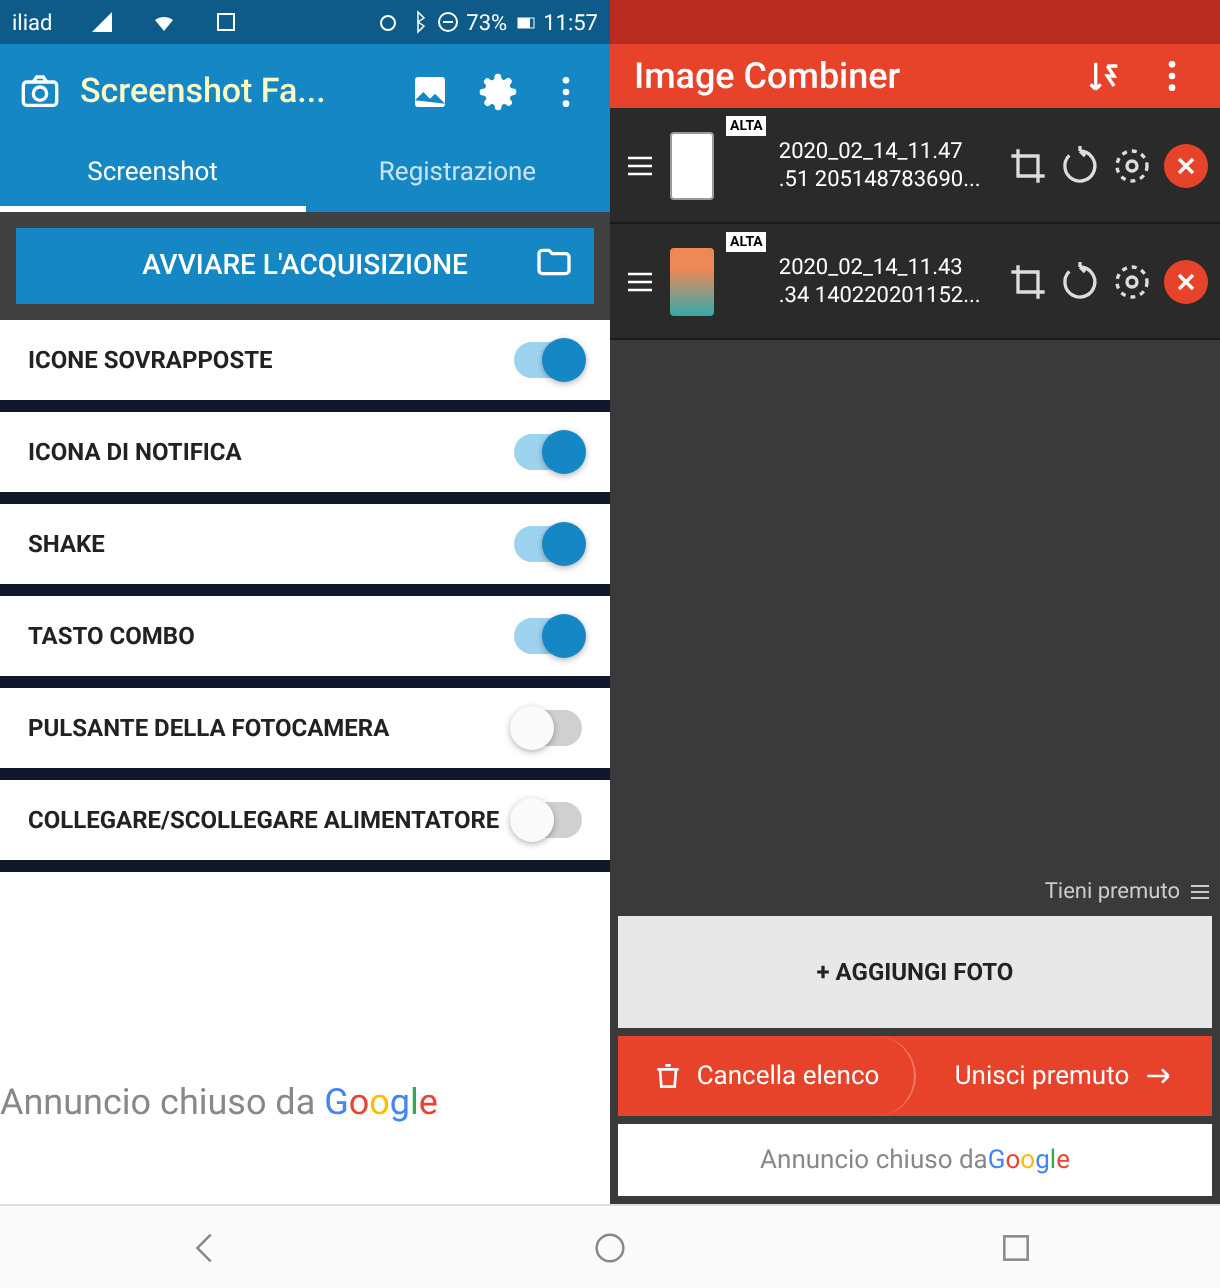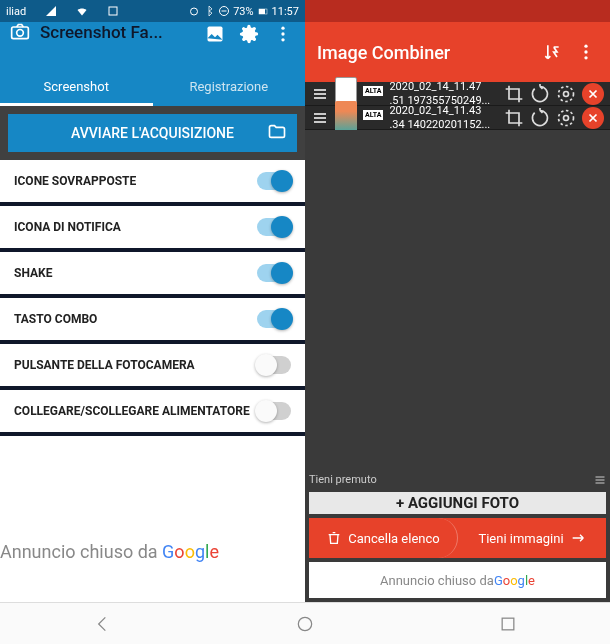--- a/index.html
+++ b/index.html
@@ -10,74 +10,74 @@
 .screen-right { background: #3a3a3a; }
 
 
 .status-bar { height: 22px; background: #0e5b8a; color: #fff; display: flex; align-items: center; justify-content: space-between; padding: 0 6px; font-size: 11px; }
 .status-bar.red { background: #b82c1f; }
 .status-left { display: flex; align-items: center; gap: 19px; }
 .status-right { display: flex; align-items: center; gap: 3px; }
 .sb-icon { width: 12px; height: 12px; fill: #fff; }
 
 
-.app-header-left { background: #1687c5; color: #0f172a; height: 48px; display: flex; padding: 0 10px; gap: 10px; }
+.app-header-left { background: #1687c5; color: #fef9c3; height: 48px; display: flex; align-items: center; padding: 0 10px; gap: 10px; }
 .app-title { font-size: 17px; font-weight: 500; flex: 1; white-space: nowrap; overflow: hidden; text-overflow: ellipsis; }
 .hdr-icon { width: 20px; height: 20px; fill: #fff; flex-shrink: 0; }
 .hdr-icon-box { width: 24px; height: 24px; display: flex; align-items: center; justify-content: center; flex-shrink: 0; }
 
 
 .tabs { background: #1687c5; display: flex; height: 36px; }
 .tab { flex: 1; display: flex; align-items: center; justify-content: center; color: #cce4f0; font-size: 13px; border-bottom: 3px solid transparent; }
 .tab.active { color: #fff; border-bottom-color: #fff; }
 
 
 .acquire-row { padding: 8px; background: #404040; }
 .acquire-btn { background: #1687c5; color: #fff; height: 38px; display: flex; align-items: center; justify-content: center; font-size: 14px; font-weight: 500; position: relative; }
 .folder-icon-box { position: absolute; right: 10px; top: 50%; transform: translateY(-50%); }
 
 
 .settings-list { flex: 1; background: #fff; overflow-y: auto; }
-.setting-row { height: 46px; display: flex; align-items: center; justify-content: space-between; padding: 0 14px; border-bottom: 4px solid #0f172a; }
+.setting-row { height: 46px; display: flex; align-items: center; justify-content: space-between; padding: 0 14px; border-bottom: 6px solid #0f172a; }
 .setting-label { font-size: 12px; font-weight: 700; color: #222; }
 .toggle { width: 34px; height: 18px; border-radius: 10px; position: relative; }
 .toggle.on { background: #9ed3ef; }
 .toggle.on::after { content: ""; position: absolute; right: -2px; top: -2px; width: 22px; height: 22px; border-radius: 50%; background: #1687c5; box-shadow: 0 1px 3px rgba(0,0,0,.3); }
 .toggle.off { background: #d0d0d0; }
 .toggle.off::after { content: ""; position: absolute; left: -2px; top: -2px; width: 22px; height: 22px; border-radius: 50%; background: #fafafa; box-shadow: 0 1px 3px rgba(0,0,0,.3); }
 
 
 .ad-left { text-align: left; color: #888; font-size: 18px; padding: 14px 0 40px; }
 .google-text span:nth-child(1){color:#4285F4}.google-text span:nth-child(2){color:#EA4335}.google-text span:nth-child(3){color:#FBBC05}.google-text span:nth-child(4){color:#4285F4}.google-text span:nth-child(5){color:#34A853}.google-text span:nth-child(6){color:#EA4335}
 
 
-.app-header-right { background: #e7422a; color: #fff; height: 60px; display: flex; align-items: center; padding: 0 12px; gap: 10px; }
+.app-header-right { background: #e7422a; color: #fff; height: 32px; display: flex; align-items: center; padding: 0 12px; gap: 10px; }
 .app-title-right { font-size: 18px; font-weight: 500; flex: 1; }
 
 
 .img-list { background: #2a2a2a; }
-.img-row { height: 24px; display: flex; align-items: center; padding: 0 6px; gap: 6px; border-bottom: 1px solid #1a1a1a; }
+.img-row { height: 58px; display: flex; align-items: center; padding: 0 6px; gap: 6px; border-bottom: 1px solid #1a1a1a; }
 .drag-handle { width: 18px; color: #fff; display:flex; align-items:center; justify-content:center; }
 .thumb { width: 22px; height: 34px; background: #dd5533; border-radius: 2px; flex-shrink:0; }
 .thumb.t1 { background: linear-gradient(#fff 40%, #fff 100%); border:1px solid #999; }
 .thumb.t2 { background: linear-gradient(#e85 30%, #3aa 100%); }
 .badge-alta { background: #fff; color: #000; font-size: 7px; font-weight:700; padding: 1px 2px; align-self:flex-start; margin-top:4px; }
 .filename-box { flex: 1; color: #fff; font-size: 11px; line-height: 1.2; overflow: hidden; }
 .row-icons { display: flex; gap: 6px; align-items: center; }
 .row-icon { width: 20px; height: 20px; fill: #ddd; }
 .delete-btn { width: 22px; height: 22px; border-radius: 50%; background: #e7422a; display:flex; align-items:center; justify-content:center; }
 .delete-btn svg { width: 14px; height: 14px; fill: #fff; }
 
 
 .dark-area { flex: 1; background: #3a3a3a; }
 
 
-.hint-row { background: #3a3a3a; color: #ccc; font-size: 11px; text-align: center; padding: 6px 4px; display:flex; align-items:center; justify-content:space-between; gap:4px; }
+.hint-row { background: #3a3a3a; color: #ccc; font-size: 11px; text-align: center; padding: 6px 4px; display:flex; align-items:center; justify-content:flex-end; gap:4px; }
 .hint-row svg { width:12px; height:12px; fill:#ccc; }
-.add-photo-btn { background: #e8e8e8; color: #222; height: 22px; display: flex; align-items: center; justify-content: center; font-size: 15px; font-weight: 700; margin: 0 4px 4px; }
+.add-photo-btn { background: #e8e8e8; color: #222; height: 56px; display: flex; align-items: center; justify-content: center; font-size: 12px; font-weight: 700; margin: 0 4px 4px; }
 .action-row { background: #e7422a; height: 40px; display: flex; margin: 0 4px 4px; }
 .action-half { flex: 1; display: flex; align-items: center; justify-content: center; color: #fff; font-size: 13px; gap: 6px; }
 .action-half:first-child { border-right: 1px solid rgba(255,255,255,.3); border-radius: 20px; }
 .action-half svg { width: 16px; height: 16px; fill: #fff; }
 .ad-right { background: #fff; margin: 0 4px 4px; height: 36px; display: flex; align-items: center; justify-content: center; color: #888; font-size: 13px; }
 
 
 .navbar { height: 42px; background: #fafafa; display: flex; align-items: center; justify-content: space-around; border-top: 1px solid #ddd; }
 .nav-icon { width: 20px; height: 20px; fill: none; stroke: #888; stroke-width: 1.5; }
 </style>
@@ -223,21 +223,21 @@
       <div class="img-row">
         <div class="drag-handle">
             <svg width="16" height="16" viewBox="0 0 24 24" fill="#fff">
               <path d="M3 6h18M3 12h18M3 18h18" stroke="#fff" stroke-width="2"></path>
             </svg>
           </div>
         <div class="thumb t1"></div>
         <div class="badge-alta">ALTA</div>
         <div class="filename-box">
           <div>2020_02_14_11.47</div>
-          <div>.51 197355750249...</div>
+          <div>.51 205148783690...</div>
         </div>
         <div class="row-icons">
           <svg class="row-icon" viewBox="0 0 24 24">
               <path d="M6 2v16h16M2 6h16v16" fill="none" stroke="#ddd" stroke-width="2"></path>
             </svg>
           <svg class="row-icon" viewBox="0 0 24 24">
               <path d="M12 3a9 9 0 1 1-6.4 2.6M12 3V0m0 3l3 3" fill="none" stroke="#ddd" stroke-width="2"></path>
             </svg>
           <svg class="row-icon" viewBox="0 0 24 24">
               <circle cx="12" cy="12" r="3" fill="none" stroke="#ddd" stroke-width="2"></circle>
@@ -294,21 +294,21 @@
     <div class="add-photo-btn">+ AGGIUNGI FOTO</div>
 
     <div class="action-row">
       <div class="action-half">
         <svg viewBox="0 0 24 24">
             <path d="M6 7h12l-1 13H7zM4 7h16M10 4h4" fill="none" stroke="#fff" stroke-width="2"></path>
           </svg>
         <span>Cancella elenco</span>
       </div>
       <div class="action-half">
-        <span>Tieni immagini</span>
+        <span>Unisci premuto</span>
         <svg viewBox="0 0 24 24">
             <path d="M4 12h16m0 0l-5-5m5 5l-5 5" fill="none" stroke="#fff" stroke-width="2"></path>
           </svg>
       </div>
     </div>
 
     <div class="ad-right">
       <span>Annuncio chiuso da </span>
         <span class="google-text"><span>G</span><span>o</span><span>o</span><span>g</span><span>l</span><span>e</span></span>
     </div>

